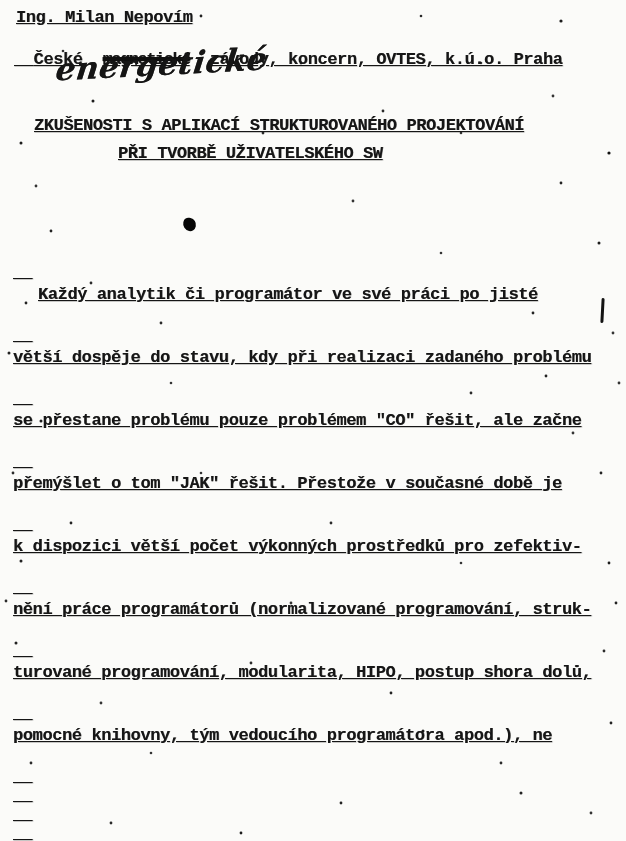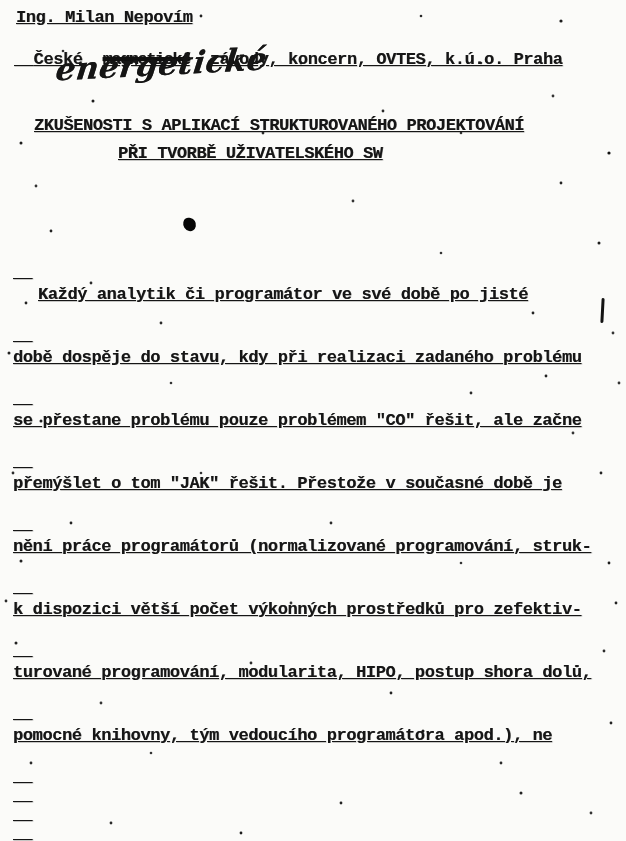--- a/index.html
+++ b/index.html
@@ -95,26 +95,26 @@
 
 <div id="handwritten" class="abs">energetické</div>
 
 <div id="title-line-1" class="abs typed">ZKUŠENOSTI S APLIKACÍ STRUKTUROVANÉHO PROJEKTOVÁNÍ</div>
 <div id="title-line-2" class="abs typed">PŘI TVORBĚ UŽIVATELSKÉHO SW</div>
 
 <div id="ink-smudge" class="abs"></div>
 <div id="pen-stroke" class="abs"></div>
 
 <div id="body-block" class="abs typed">
-  <div class="line indent">Každý analytik či programátor ve své době po jisté</div>
-  <div class="line">době dospěje do stavu, kdy při realizaci zadaného problému</div>
+  <div class="line indent">Každý analytik či programátor ve své práci po jisté</div>
+  <div class="line">větší dospěje do stavu, kdy při realizaci zadaného problému</div>
   <div class="line">se přestane problému pouze problémem "CO" řešit, ale začne</div>
   <div class="line">přemýšlet o tom "JAK" řešit. Přestože v současné době je</div>
+  <div class="line">k dispozici větší počet výkonných prostředků pro zefektiv-</div>
   <div class="line">nění práce programátorů (normalizované programování, struk-</div>
-  <div class="line">k dispozici větší počet výkonných prostředků pro zefektiv-</div>
   <div class="line">turované programování, modularita, HIPO, postup shora dolů,</div>
   <div class="line">pomocné knihovny, tým vedoucího programátora apod.), ne</div>
   
   
   
   
   
   
   
   

